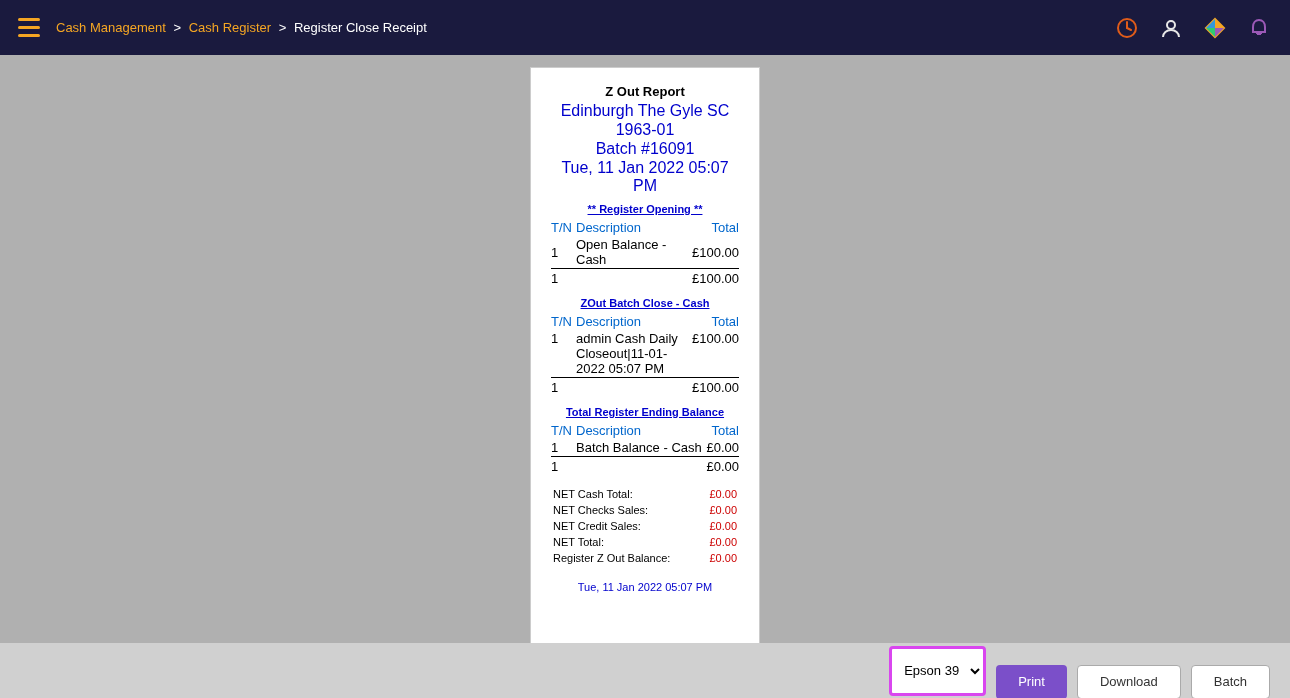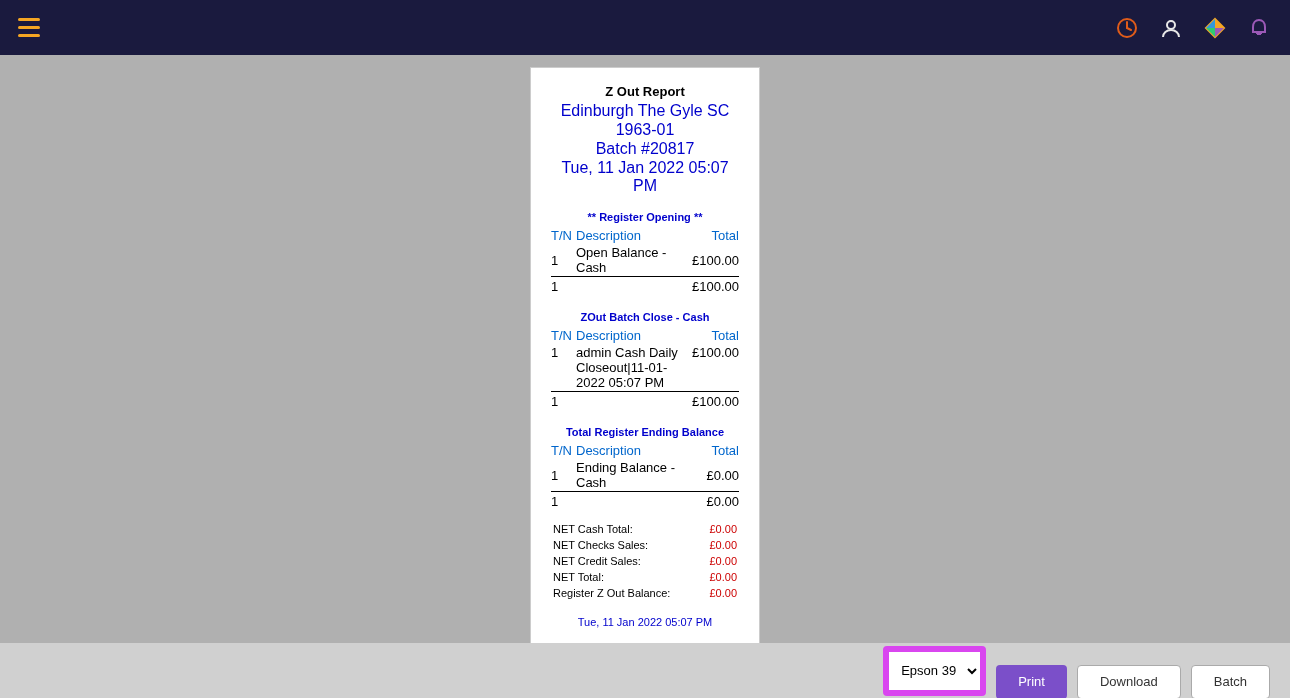--- a/index.html
+++ b/index.html
@@ -93,21 +93,22 @@
       text-align: center;
       color: #0000cc;
       font-size: 16px;
       margin-bottom: 1px;
     }
     .receipt-section-header {
       text-align: center;
       color: #0000cc;
       font-size: 11px;
       font-weight: bold;
-      margin: 16px 0 4px 0;
+      margin: 8px 0 4px 0;
+      text-decoration: underline;
     }
 
     .receipt-table {
       width: 100%;
       border-collapse: collapse;
       font-size: 13px;
     }
     .receipt-table th {
       color: #0066cc;
       text-align: left;
@@ -165,21 +166,21 @@
       align-items: center;
       justify-content: flex-end;
       padding: 0 20px;
       gap: 10px;
     }
 
     .printer-select-wrapper {
       display: flex;
       align-items: center;
       background: #fff;
-      border: 6px solid #d946ef;
+      border: 3px solid #d946ef;
       border-radius: 4px;
       overflow: hidden;
       height: 50px;
     }
     .printer-select {
       border: none;
       outline: none;
       font-size: 13px;
       padding: 0 8px;
       background: transparent;
@@ -208,20 +209,27 @@
   </style>
 </head>
 <body>
 
 <div class="header">
   <div class="header-left">
     <div class="hamburger">
       <span></span>
       <span></span>
       <span></span>
+    </div>
+    <div class="breadcrumb">
+      <span>Cash Management</span>
+      <span class="separator"> &gt; </span>
+      <span>Cash Register</span>
+      <span class="separator"> &gt; </span>
+      <span class="current">Register Close Receipt</span>
     </div>
   </div>
   <div class="header-icons">
     <div class="header-icon">
       <svg width="22" height="22" viewBox="0 0 22 22" fill="none">
         <circle cx="11" cy="11" r="9" stroke="#e05c1a" stroke-width="2"></circle>
         <line x1="11" y1="5" x2="11" y2="11" stroke="#e05c1a" stroke-width="2" stroke-linecap="round"></line>
         <line x1="11" y1="11" x2="15" y2="13" stroke="#e05c1a" stroke-width="2" stroke-linecap="round"></line>
       </svg>
     </div>
@@ -250,21 +258,21 @@
     </div>
   </div>
 </div>
 
 <div class="main-content">
   <div class="receipt-container">
 
     <div class="receipt-title">Z Out Report</div>
     <div class="receipt-subtitle">Edinburgh The Gyle SC</div>
     <div class="receipt-subtitle">1963-01</div>
-    <div class="receipt-subtitle">Batch #20817</div>
+    <div class="receipt-subtitle">Batch #16091</div>
     <div class="receipt-subtitle">Tue, 11 Jan 2022 05:07 PM</div>
 
     <div class="receipt-section-header">** Register Opening **</div>
     <table class="receipt-table">
       <thead>
         <tr>
           <th style="width:25px">T/N</th>
           <th>Description</th>
           <th class="right">Total</th>
         </tr>
@@ -315,21 +323,21 @@
       <thead>
         <tr>
           <th style="width:25px">T/N</th>
           <th>Description</th>
           <th class="right">Total</th>
         </tr>
       </thead>
       <tbody>
         <tr>
           <td>1</td>
-          <td>Ending Balance - Cash</td>
+          <td>Batch Balance - Cash</td>
           <td class="right">£0.00</td>
         </tr>
         <tr class="total-row">
           <td>1</td>
           <td></td>
           <td class="right">£0.00</td>
         </tr>
       </tbody>
     </table>
 

